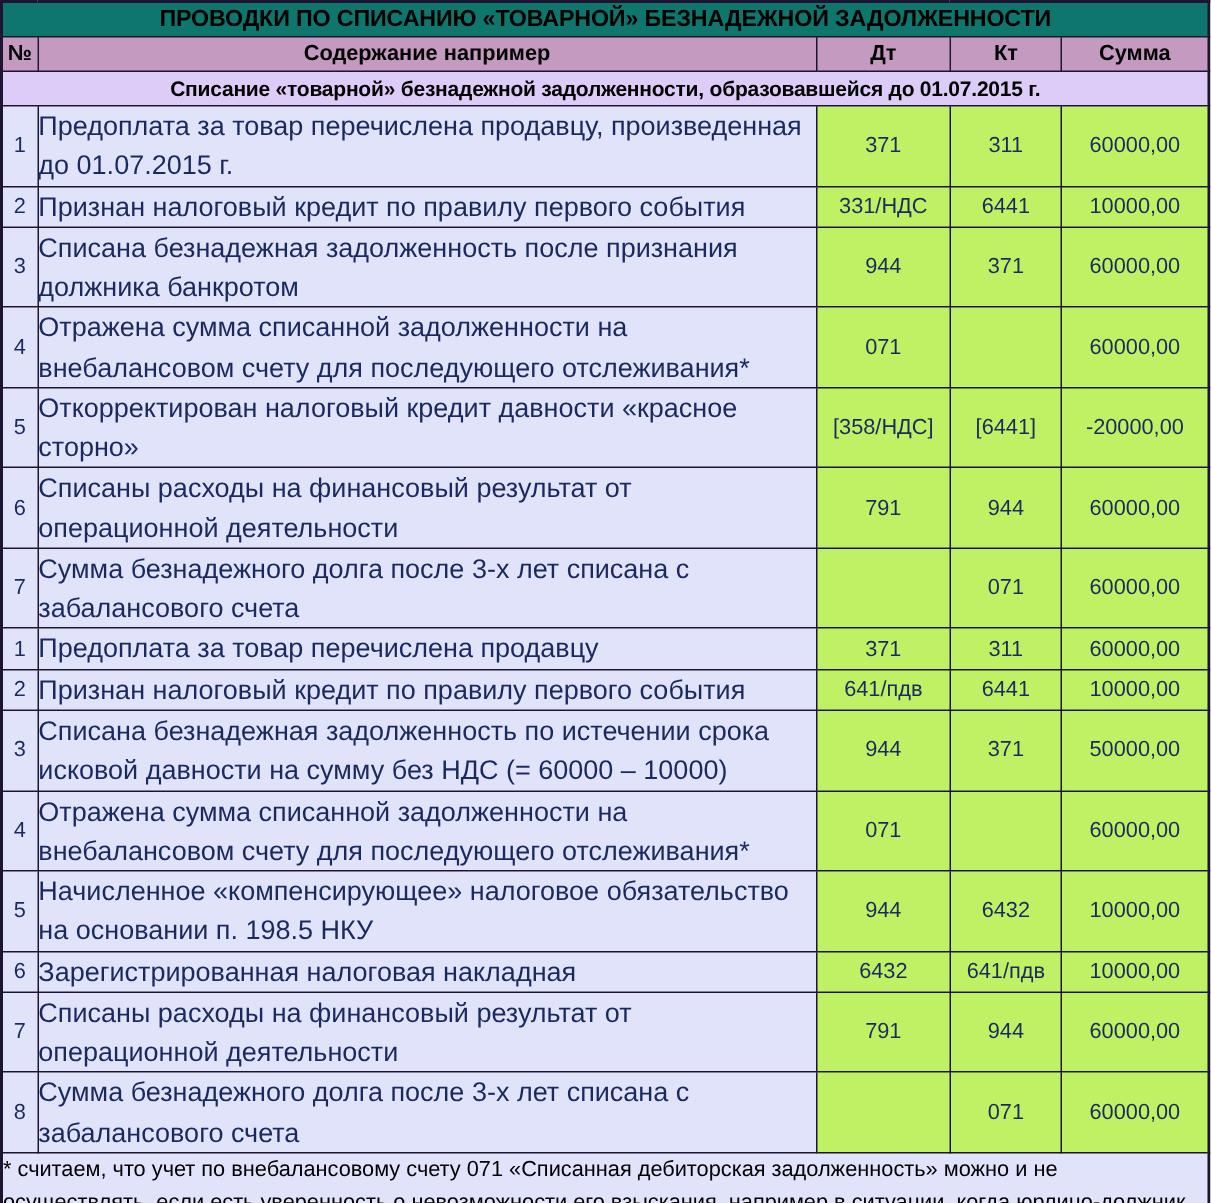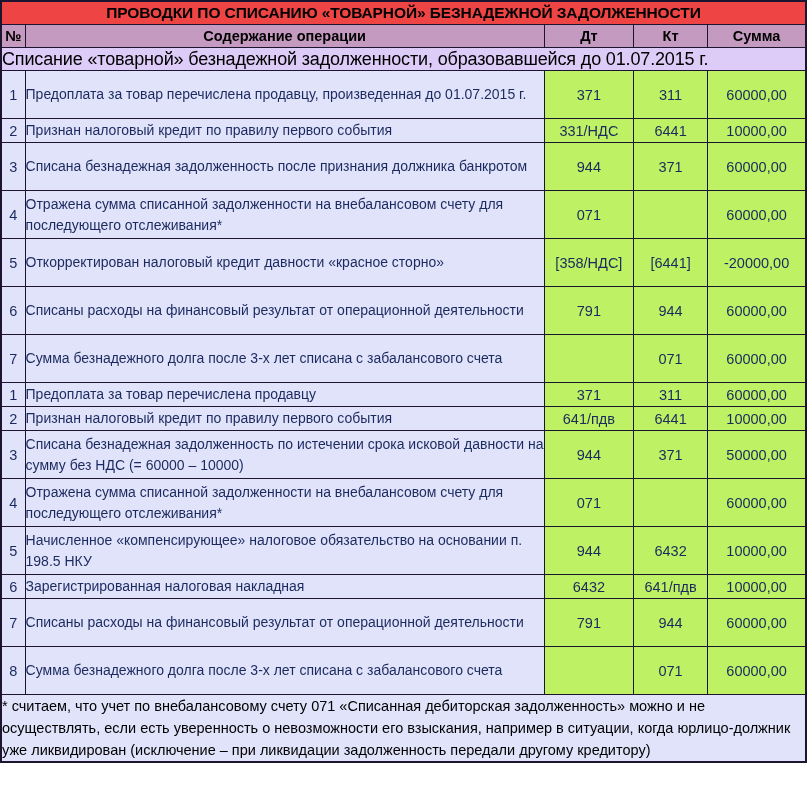--- a/index.html
+++ b/index.html
@@ -26,21 +26,21 @@
     border: 2px solid #1c1430;
   }
   table.ledger td, table.ledger th {
     border: 1px solid #1c1430;
     padding: 0;
     vertical-align: middle;
   }
 
   
   .title-cell {
-    background: #ef4444;
+    background: #0f766e;
     text-align: center;
     font-weight: bold;
     font-size: 15.5px;
     color: #000000;
     height: 22px;
     letter-spacing: -0.1px;
   }
 
   
   .colhead {
@@ -48,39 +48,39 @@
     text-align: center;
     font-weight: bold;
     font-size: 14.5px;
     color: #000000;
     height: 22px;
   }
 
   
   .section-cell {
     background: #ddccf7;
-    text-align: left;
-    font-weight: normal;
-    font-size: 18px;
+    text-align: center;
+    font-weight: bold;
+    font-size: 14px;
     color: #000000;
     height: 22px;
     letter-spacing: -0.15px;
   }
 
   
   .r-num {
     background: #e1e3fb;
     text-align: center;
     font-size: 14.5px;
     color: #1b2a5e;
   }
   .r-desc {
     background: #e1e3fb;
     text-align: left;
-    font-size: 14px;
+    font-size: 18px;
     color: #1b2a5e;
     padding: 1px 2px 1px 4px;
     line-height: 1.46;
   }
   .r-val {
     background: #bef264;
     text-align: center;
     font-size: 14.5px;
     color: #1b2a5e;
   }
@@ -109,21 +109,21 @@
       <col style="width:89px">
       <col style="width:74px">
       <col style="width:98px">
     </colgroup>
     <tbody>
       <tr>
         <td class="title-cell" colspan="5">ПРОВОДКИ ПО СПИСАНИЮ «ТОВАРНОЙ» БЕЗНАДЕЖНОЙ ЗАДОЛЖЕННОСТИ</td>
       </tr>
       <tr>
         <td class="colhead">№</td>
-        <td class="colhead">Содержание операции</td>
+        <td class="colhead">Содержание например</td>
         <td class="colhead">Дт</td>
         <td class="colhead">Кт</td>
         <td class="colhead">Сумма</td>
       </tr>
 
     <tr>
           <td class="section-cell" colspan="5">Списание «товарной» безнадежной задолженности, образовавшейся до 01.07.2015 г.</td>
         </tr>
         <tr class="row-2line">
           <td class="r-num">1</td>

